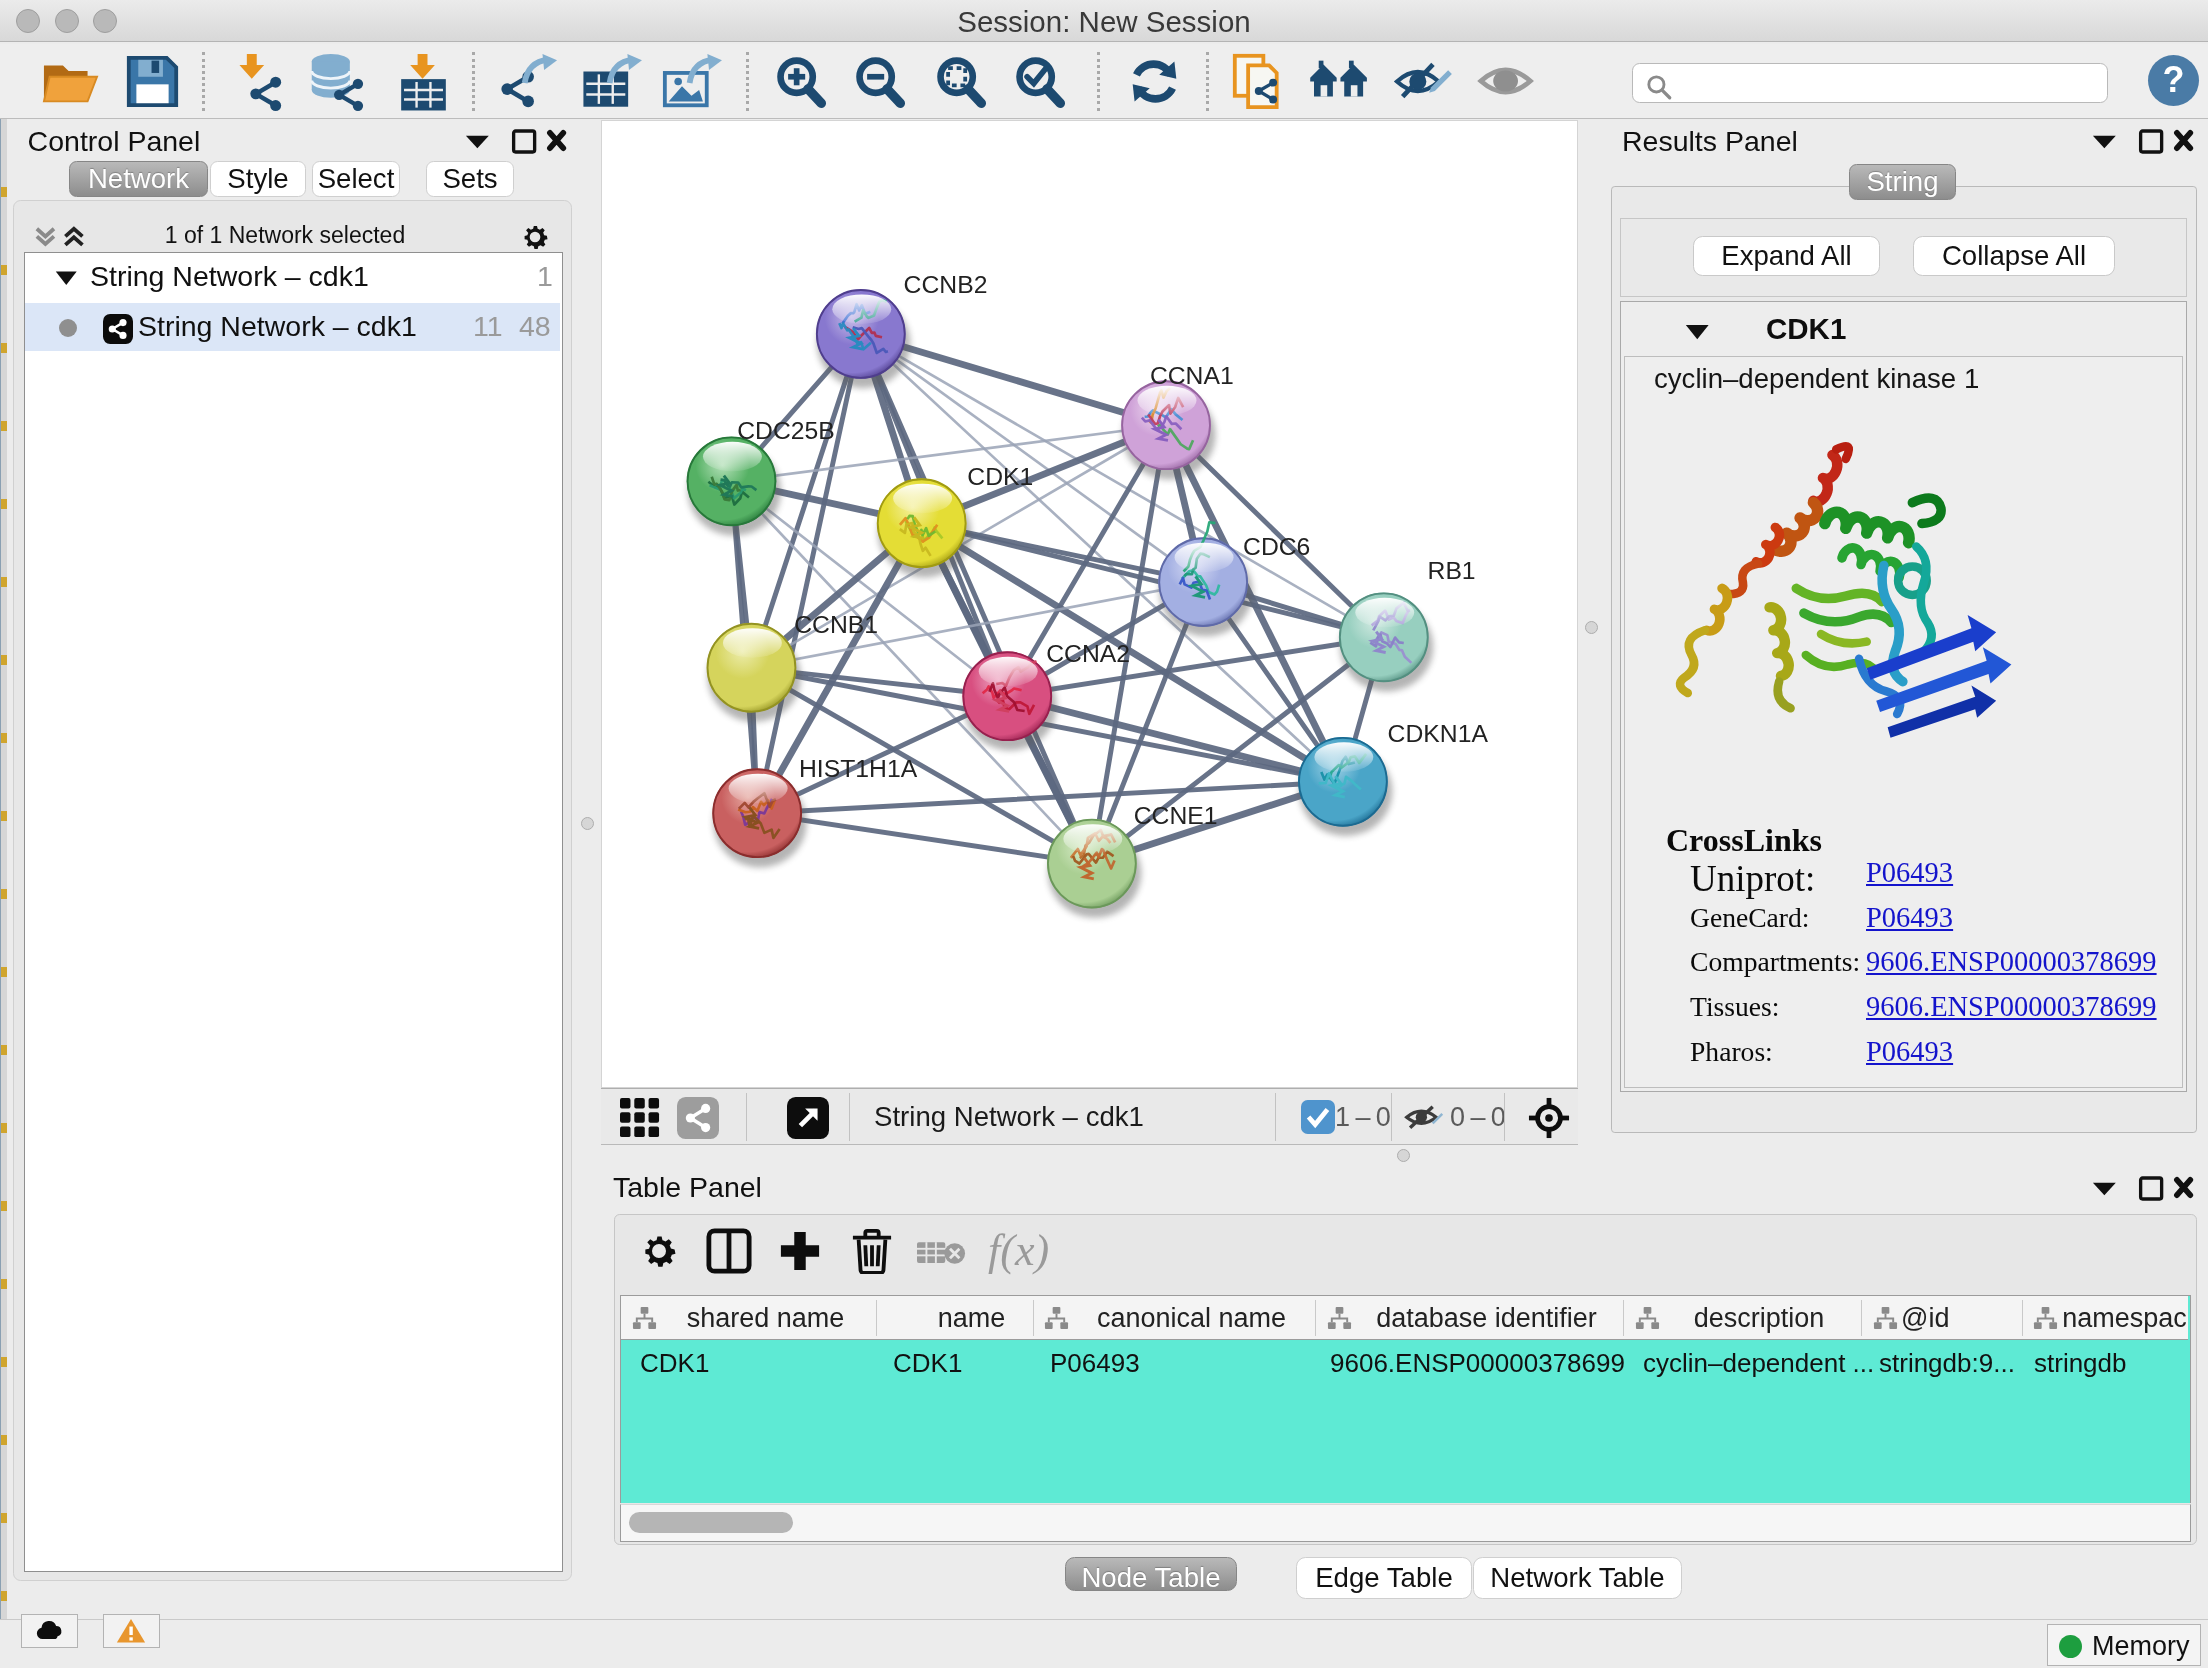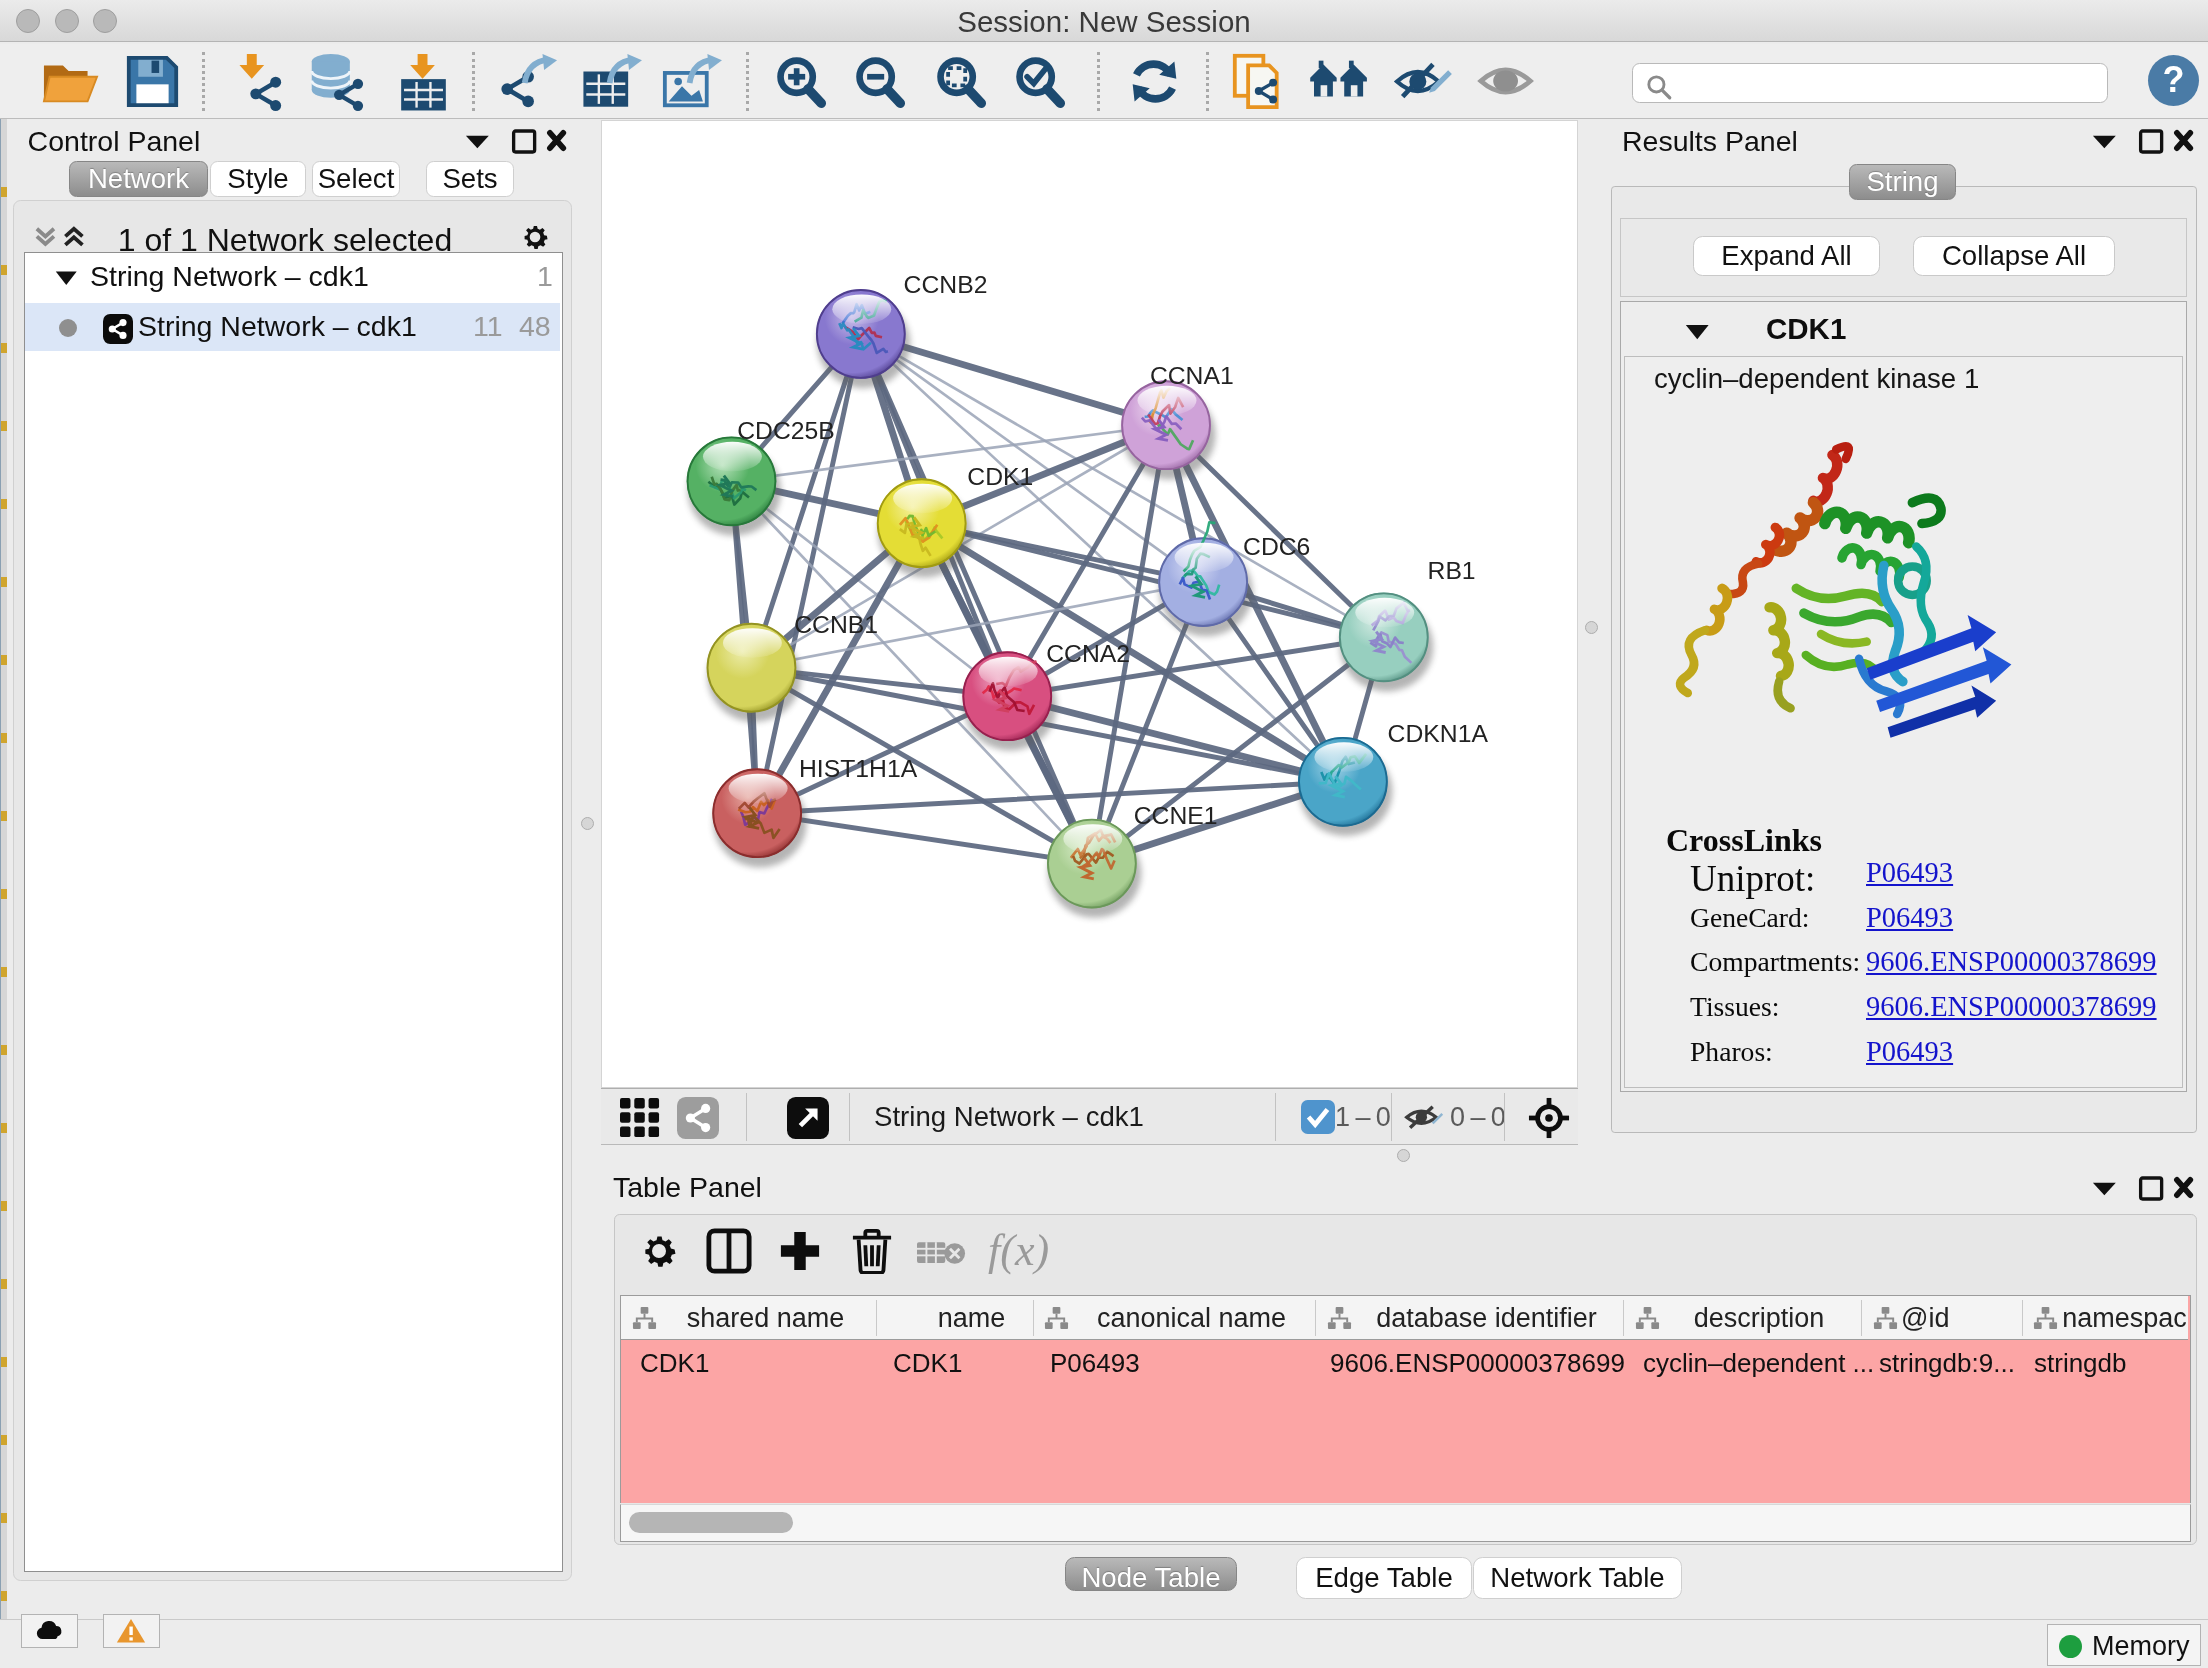--- a/index.html
+++ b/index.html
@@ -220,21 +220,21 @@
 <svg class="abs" style="left:34px;top:224px" width="57" height="28.5" viewBox="0 0 60 30">
  <g fill="none" stroke="#8a8a8a" stroke-width="4">
       <path d="M3,5 L12,13 L21,5"></path>
       <path d="M3,13 L12,21 L21,13"></path>
     </g>
  <g fill="none" stroke="#222" stroke-width="4">
       <path d="M33,13 L42,5 L51,13"></path>
       <path d="M33,22 L42,14 L51,22"></path>
     </g>
 </svg>
-<div class="abs" style="left:114px;top:222px;width:342px;text-align:center;font-size:32px;color:#111">1 of 1 Network selected</div>
+<div class="abs" style="left:114px;top:222px;width:342px;text-align:center;font-size:23px;color:#111">1 of 1 Network selected</div>
 <svg class="abs" style="left:519px;top:221px" width="32" height="32" viewBox="0 0 24 24">
     <path fill="#111" d="M12 8a4 4 0 100 8 4 4 0 000-8zm9.4 5.6l-2.1.5a7 7 0 01-.7 1.7l1.2 1.9-1.7 1.7-1.9-1.2a7 7 0 01-1.7.7l-.5 2.1h-2.4l-.5-2.1a7 7 0 01-1.7-.7l-1.9 1.2-1.7-1.7 1.2-1.9a7 7 0 01-.7-1.7l-2.1-.5v-2.4l2.1-.5a7 7 0 01.7-1.7L5.3 7l1.7-1.7 1.9 1.2a7 7 0 011.7-.7l.5-2.1h2.4l.5 2.1a7 7 0 011.7.7l1.9-1.2L19.3 7l-1.2 1.9a7 7 0 01.7 1.7l2.1.5z"></path>
     <circle cx="12" cy="12" r="2.6" fill="#e7e7e7"></circle>
   </svg>
 <div class="abs treebox" style="left:24px;top:252px;width:539px;height:1320px">
   <div class="abs" style="left:0px;top:50px;width:535px;height:48px;background:#dbe6f7"></div>
   <svg class="abs" style="left:27px;top:11.4px" width="28.5" height="28.5" viewBox="0 0 30 30">
       <path d="M4,8 L26,8 L15,22 Z" fill="#111"></path>
     </svg>
   <div class="abs" style="left:65px;top:6.7px;font-size:28.5px;color:#101010">String Network – cdk1</div>
@@ -669,21 +669,21 @@
         <line x1="0" y1="9" x2="30" y2="9"></line>
         <line x1="0" y1="16" x2="30" y2="16"></line>
         <line x1="10" y1="2" x2="10" y2="24"></line>
         <line x1="20" y1="2" x2="20" y2="24"></line>
       </g>
       <circle cx="40" cy="14" r="11" fill="#9a9a9a"></circle>
       <path d="M35,9 L45,19 M45,9 L35,19" stroke="#e7e7e7" stroke-width="3"></path>
     </svg>
 <div style="position:absolute;left:373px;top:9.5px;font-family:'Liberation Serif',serif;font-style:italic;font-size:44px;color:#9a9a9a">f(x)</div>
   </div>
-<div class="abs" style="left:620px;top:1295px;width:1571px;height:208px;background:#fca5a5;border:1.9px solid #9b9b9b;border-bottom:none">
+<div class="abs" style="left:620px;top:1295px;width:1571px;height:208px;background:#5eead4;border:1.9px solid #9b9b9b;border-bottom:none">
     <div style="position:absolute;left:0;top:0;width:1567px;height:44px;background:#f4f4f4;border-bottom:1.9px solid #9b9b9b"></div>
 <div style="position:absolute;left:255px;top:3.8px;height:36px;border-left:1.9px solid #c9c9c9"></div>
 <div style="position:absolute;left:412px;top:3.8px;height:36px;border-left:1.9px solid #c9c9c9"></div>
 <div style="position:absolute;left:694px;top:3.8px;height:36px;border-left:1.9px solid #c9c9c9"></div>
 <div style="position:absolute;left:1002px;top:3.8px;height:36px;border-left:1.9px solid #c9c9c9"></div>
 <div style="position:absolute;left:1240px;top:3.8px;height:36px;border-left:1.9px solid #c9c9c9"></div>
 <div style="position:absolute;left:1401px;top:3.8px;height:36px;border-left:1.9px solid #c9c9c9"></div>
 <svg style="position:absolute;left:11.4px;top:9.5px" width="25" height="25" viewBox="0 0 26 26">
       <g fill="#8a8a8a">
         <rect x="9" y="1" width="8" height="7" rx="1"></rect>

